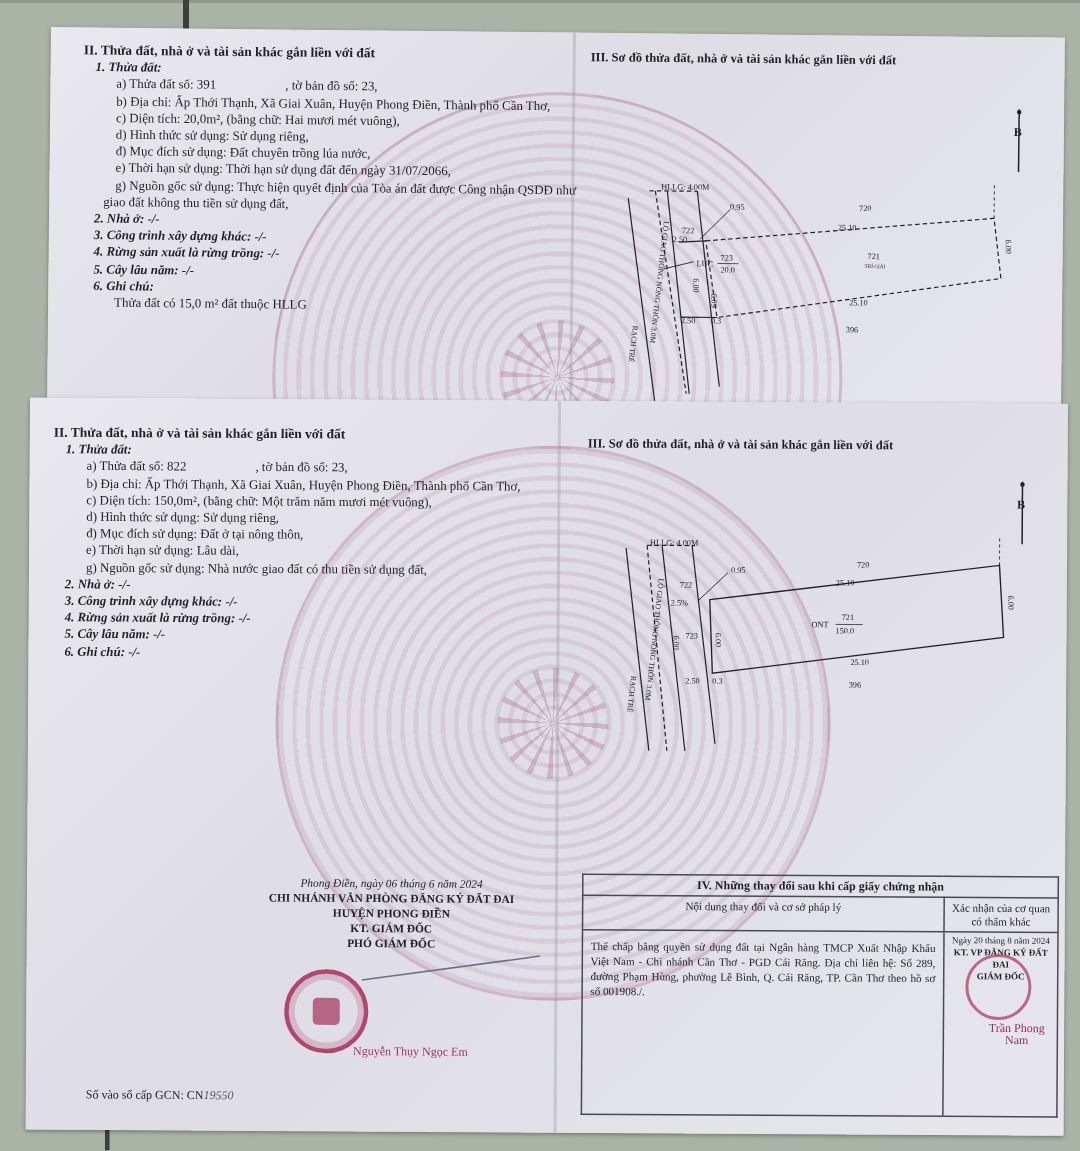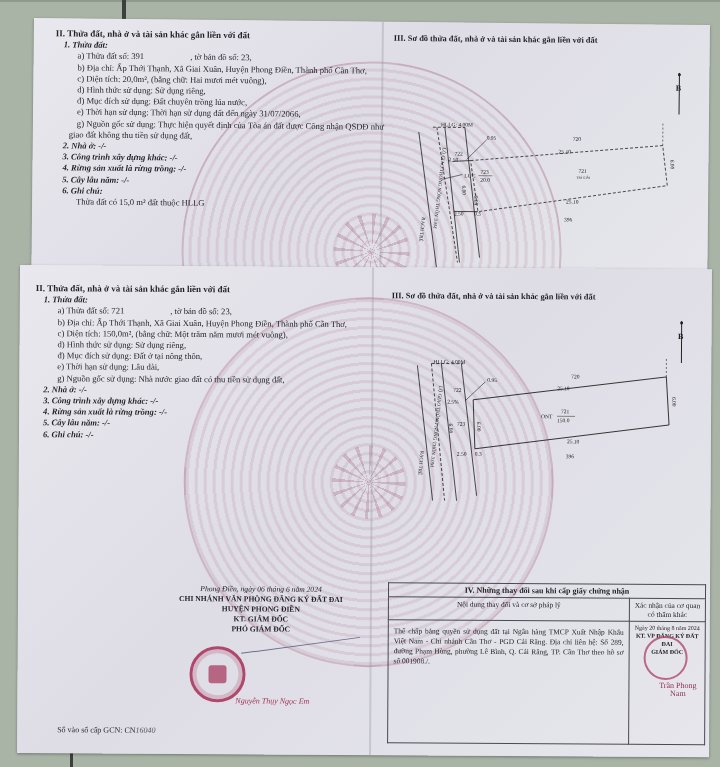--- a/index.html
+++ b/index.html
@@ -49,21 +49,21 @@
   .north { position: absolute; }
 
   .sign-block { position: absolute; left: 118px; top: 318px; width: 250px; text-align: center; font-size: 7.6px; line-height: 10px; }
   .sign-place { font-style: italic; }
   .sign-bold { font-weight: bold; }
   .seal {
     position: absolute; left: 172px; top: 380px; width: 56px; height: 56px; border-radius: 50%;
     border: 3px solid #b0486c; box-shadow: inset 0 0 0 4px rgba(176,72,108,0.25);
   }
   .seal::after { content:""; position:absolute; left:16px; top:16px; width:18px; height:18px; background:#a83c60; opacity:.75; border-radius:3px; }
-  .signer { position: absolute; left: 218px; top: 430px; font-size: 8px; color: #a4345a; font-style: italic; }
+  .signer { position: absolute; left: 218px; top: 430px; font-size: 8px; color: #a4345a; }
   .signature { position: absolute; left: 225px; top: 378px; width: 120px; height: 30px; border-top: 1px solid #6a6f8a; transform: rotate(-8deg); }
   .cert-no { position: absolute; left: 40px; top: 460px; font-size: 8px; }
   .cert-no .hand { font-style: italic; color: #555; }
 
   table.changes { position: absolute; left: 370px; top: 315px; width: 318px; border-collapse: collapse; font-size: 7.4px; }
   table.changes td, table.changes th { border: 1px solid #4a4a52; text-align: center; vertical-align: top; padding: 2px 3px; font-weight: normal; }
   table.changes th.head { font-weight: bold; font-size: 8px; }
   table.changes td.content { text-align: justify; height: 123px; padding: 6px 5px; line-height: 10px; }
   table.changes td.confirm { font-size: 6px; line-height: 8px; position: relative; }
   .seal-small { position:absolute; left: 14px; top: 14px; width: 44px; height: 44px; border-radius: 50%; border: 2px solid #b0486c; opacity: .8; }
@@ -149,21 +149,21 @@
   </div>
 </div>
 
 <div class="sheet sheet-bottom">
   <div class="drum" style="left:165px;top:30px;width:370px;height:370px;"></div>
   <div class="fold" style="left:352px;"></div>
 
   <div class="col-left" style="left:16px;top:18px;">
     <div class="sec-title">II. Thửa đất, nhà ở và tài sản khác gắn liền với đất</div>
     <div class="sub-title">1. Thửa đất:</div>
-    <div class="item"><span>a) Thửa đất số: 721</span><span class="gap"></span><span>, tờ bản đồ số: 23,</span></div>
+    <div class="item"><span>a) Thửa đất số: 822</span><span class="gap"></span><span>, tờ bản đồ số: 23,</span></div>
     <div class="item">b) Địa chỉ: Ấp Thới Thạnh, Xã Giai Xuân, Huyện Phong Điền, Thành phố Cần Thơ,</div>
     <div class="item">c) Diện tích: 150,0m², (bằng chữ: Một trăm năm mươi mét vuông),</div>
     <div class="item">d) Hình thức sử dụng: Sử dụng riêng,</div>
     <div class="item">đ) Mục đích sử dụng: Đất ở tại nông thôn,</div>
     <div class="item">e) Thời hạn sử dụng: Lâu dài,</div>
     <div class="item">g) Nguồn gốc sử dụng: Nhà nước giao đất có thu tiền sử dụng đất,</div>
     <div class="sub-title">2. Nhà ở: -/-</div>
     <div class="sub-title">3. Công trình xây dựng khác: -/-</div>
     <div class="sub-title">4. Rừng sản xuất là rừng trồng: -/-</div>
     <div class="sub-title">5. Cây lâu năm: -/-</div>
@@ -220,21 +220,21 @@
     <div class="sign-bold">CHI NHÁNH VĂN PHÒNG ĐĂNG KÝ ĐẤT ĐAI</div>
     <div class="sign-bold">HUYỆN PHONG ĐIỀN</div>
     <div class="sign-bold">KT. GIÁM ĐỐC</div>
     <div class="sign-bold">PHÓ GIÁM ĐỐC</div>
   </div>
   <div class="seal"></div>
   <div class="signature"></div>
   <div class="signer">Nguyễn Thụy Ngọc Em</div>
 
   <div class="cert-no">
-    <span>Số vào sổ cấp GCN: CN</span><span class="hand">16040</span>
+    <span>Số vào sổ cấp GCN: CN</span><span class="hand">19550</span>
   </div>
 
   <table class="changes">
     <tbody>
         <tr>
       <th class="head" colspan="2">IV. Những thay đổi sau khi cấp giấy chứng nhận</th>
     </tr>
     <tr>
       <th style="width:76%;">Nội dung thay đổi và cơ sở pháp lý</th>
       <th>Xác nhận của cơ quan có thẩm khác</th>

